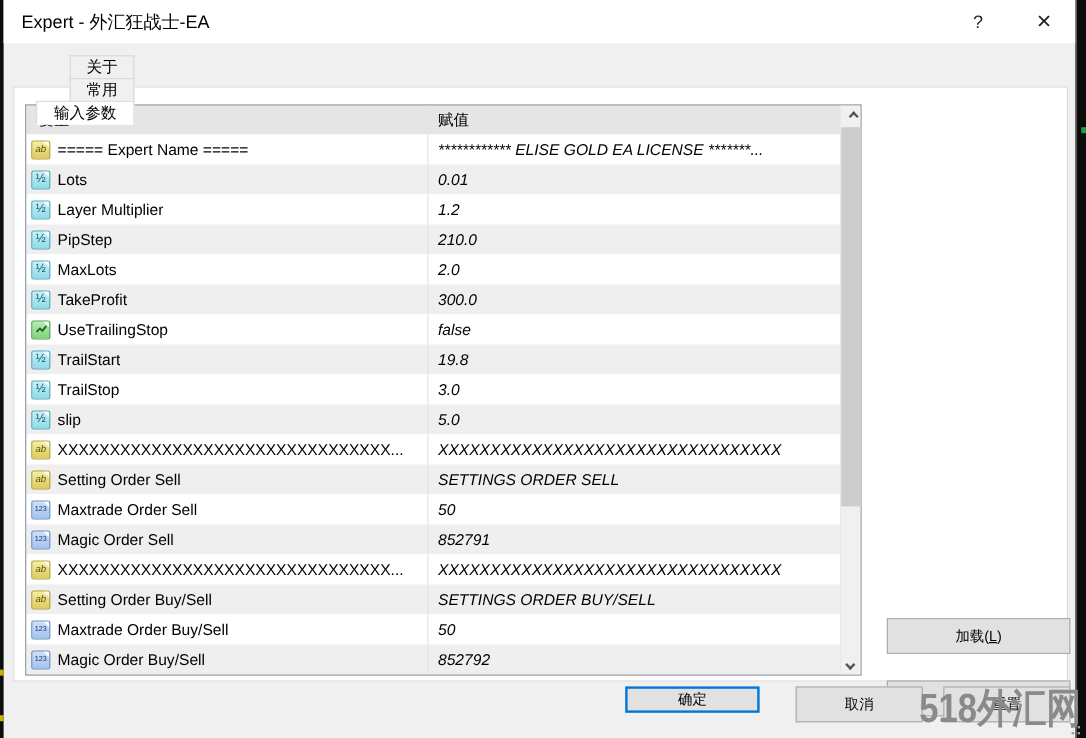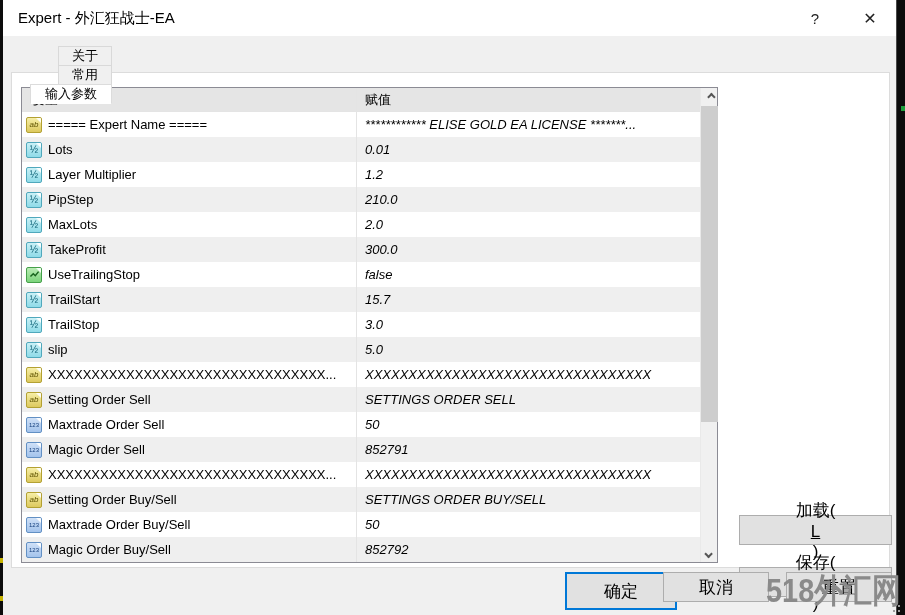--- a/index.html
+++ b/index.html
@@ -56,25 +56,25 @@
   .vscroll{width:17px;height:474px;background:var(--scroll-track);position:relative;flex:none;border-left:1px solid #e9e9e9;}
   .sb-arrow{position:absolute;left:0;width:17px;height:17px;display:flex;align-items:center;justify-content:center;}
   .sb-arrow.up{top:0;}
   .sb-arrow.down{bottom:0;}
   .chev{display:block;width:6px;height:6px;border-left:2px solid #555;border-bottom:2px solid #555;}
   .chev.up{transform:rotate(135deg) translate(-1px,-1px);}
   .chev.down{transform:rotate(-45deg) translate(-1px,-1px);}
   .sb-thumb{position:absolute;left:0;top:18px;width:17px;height:316px;background:var(--scroll-thumb);}
   
   .btn{position:absolute;background:var(--btn-bg);border:1px solid var(--btn-border);font-family:"Liberation Sans",sans-serif;
-       font-size:17px;color:var(--text);display:flex;align-items:center;justify-content:center;cursor:pointer;flex-direction:column;}
+       font-size:12px;color:var(--text);display:flex;align-items:center;justify-content:center;cursor:pointer;}
   .side-btn{left:727px;width:153px;height:30px;}
   .btn.load{top:442px;}
   .btn.save{top:494px;}
-  .btn.ok{left:562px;top:536px;width:112px;height:38px;border:2px solid var(--accent);}
+  .btn.ok{left:518px;top:536px;width:112px;height:22px;border:2px solid var(--accent);}
   .btn.cancel{left:660px;top:536px;width:106px;height:30px;}
   .btn.reset{left:783px;top:536px;width:106px;height:30px;}
   .ak{text-decoration:underline;}
   
   .watermark{position:absolute;left:763px;top:532px;z-index:6;font-size:34px;font-weight:bold;color:var(--watermark);
              white-space:nowrap;transform:scaleX(0.85);transform-origin:left top;letter-spacing:0px;pointer-events:none;}
   
   .grip{position:absolute;left:885px;top:564px;width:12px;height:12px;z-index:7;}
   .grip i{position:absolute;width:2px;height:2px;background:#9c9c9c;}
   .grip i:nth-child(1){right:0;bottom:0;} .grip i:nth-child(2){right:5px;bottom:0;}
@@ -167,21 +167,21 @@
                     </span>
                     <span class="vtext">UseTrailingStop</span>
                   </div>
                   <div class="cell-val">false</div>
                 </div>
                 <div class="tr alt">
                   <div class="cell-var">
                     <span class="picon double">½</span>
                     <span class="vtext">TrailStart</span>
                   </div>
-                  <div class="cell-val">15.7</div>
+                  <div class="cell-val">19.8</div>
                 </div>
                 <div class="tr">
                   <div class="cell-var">
                     <span class="picon double">½</span>
                     <span class="vtext">TrailStop</span>
                   </div>
                   <div class="cell-val">3.0</div>
                 </div>
                 <div class="tr alt">
                   <div class="cell-var">

